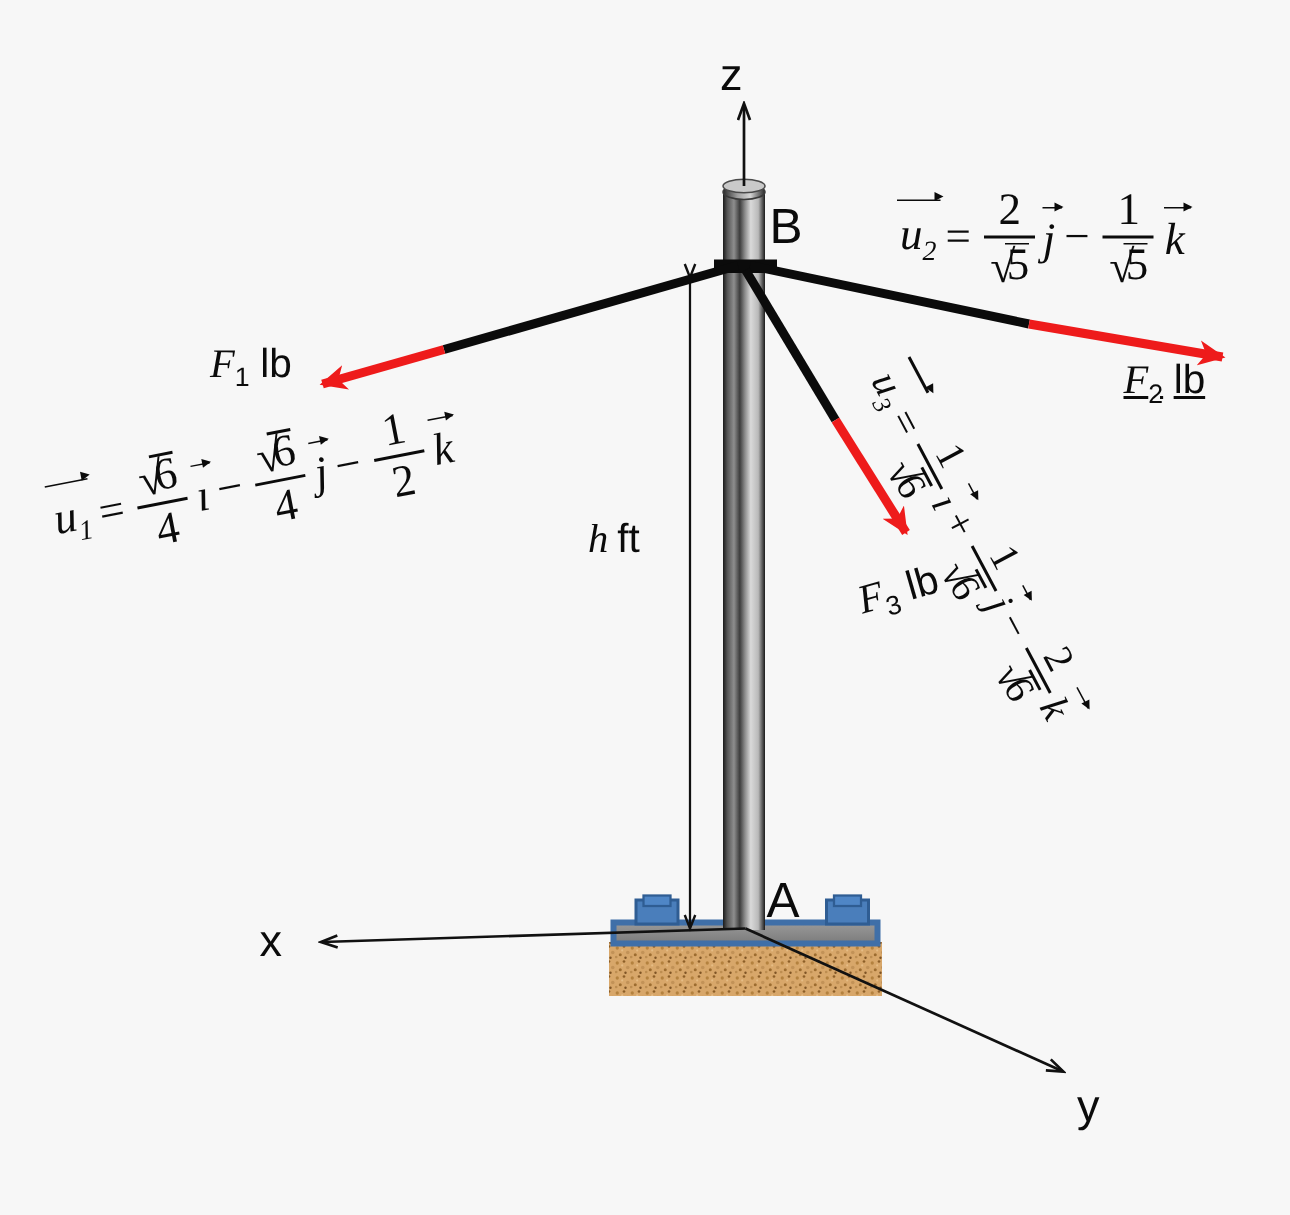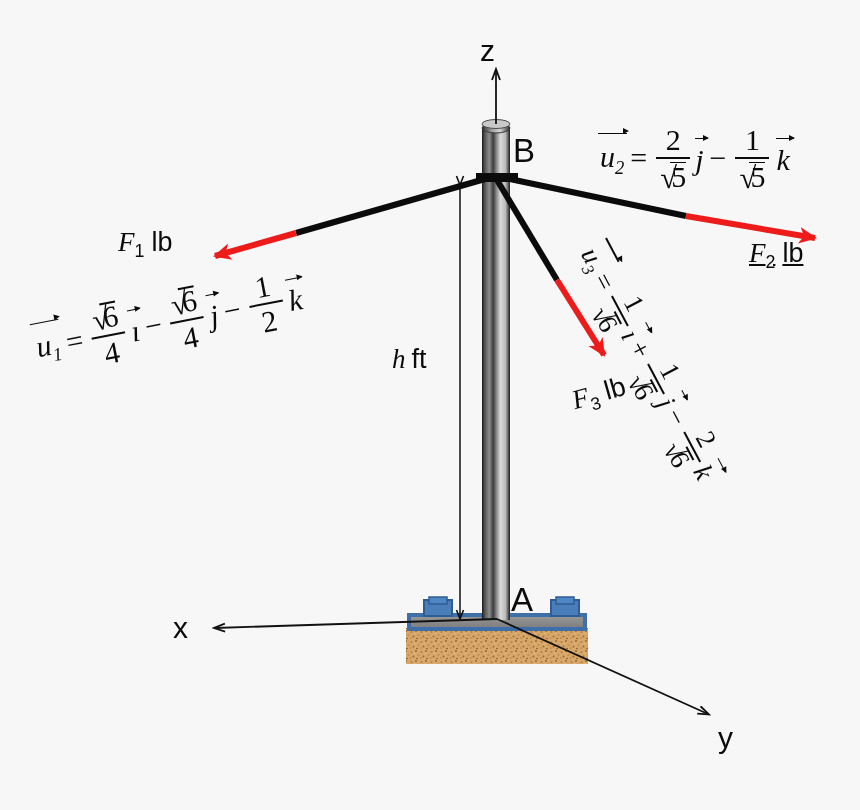--- a/index.html
+++ b/index.html
@@ -300,21 +300,21 @@
   <div class="lbl axis-lbl" style="left:173px; top:613px;">x</div>
   <div class="lbl axis-lbl" style="left:718px; top:723px;">y</div>
 
   <div class="lbl node-lbl" style="left:513px; top:134px;">B</div>
   <div class="lbl node-lbl" style="left:511px; top:583px;">A</div>
 
   <div class="lbl dim-lbl" style="left:392px; top:346px;">
     <i>h</i><span style="margin-left:6px;text-align:right;">ft</span>
   </div>
 
-  <div class="lbl force-lbl" style="left:118px; top:229px;">
+  <div class="lbl force-lbl" style="left:140px; top:229px;">
     <i>F</i><sub>1</sub><span style="margin-left:7px;">lb</span>
   </div>
 
   <div class="lbl force-lbl" style="left:749px; top:240px;text-decoration:underline;">
     <i>F</i><sub>2</sub><span style="margin-left:7px;">lb</span>
   </div>
 
   <div class="lbl force-lbl rot-f3" style="left:569px; top:388px;">
     <i>F</i><sub>3</sub><span style="margin-left:7px;">lb</span>
   </div>

